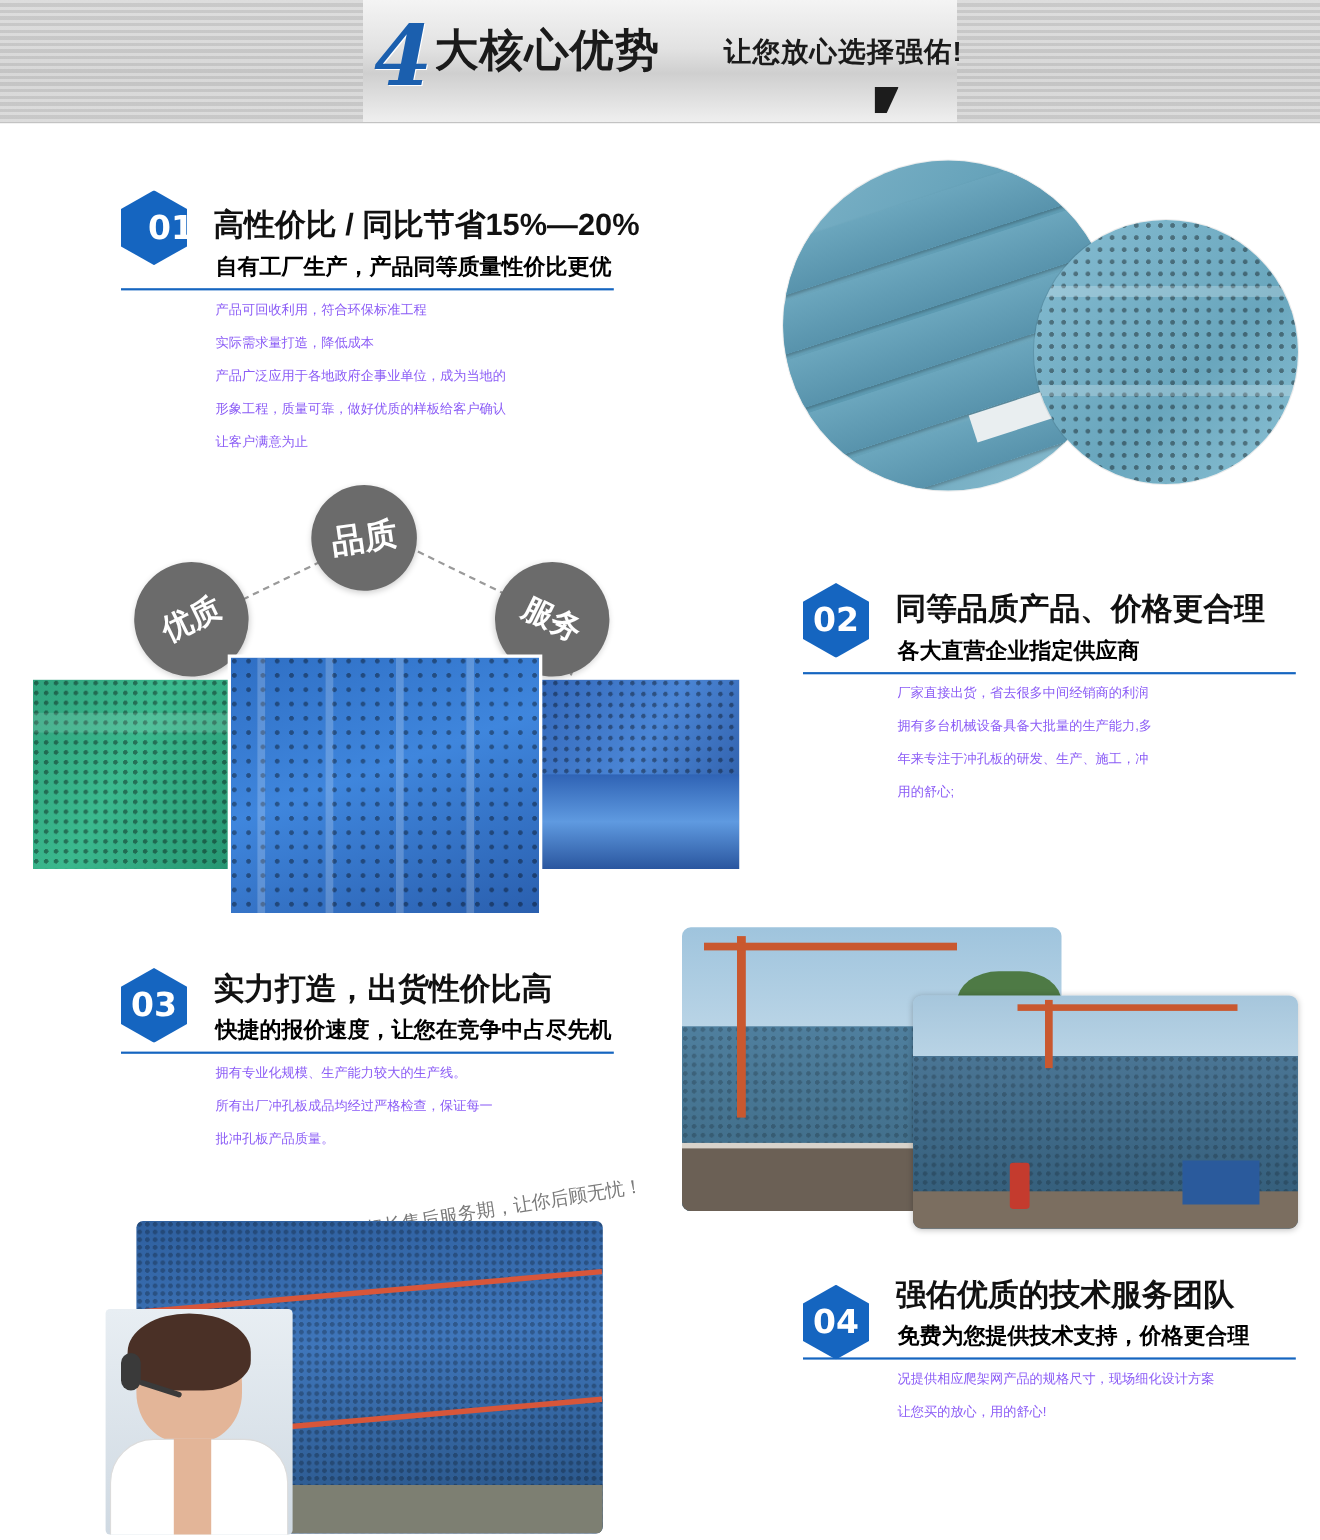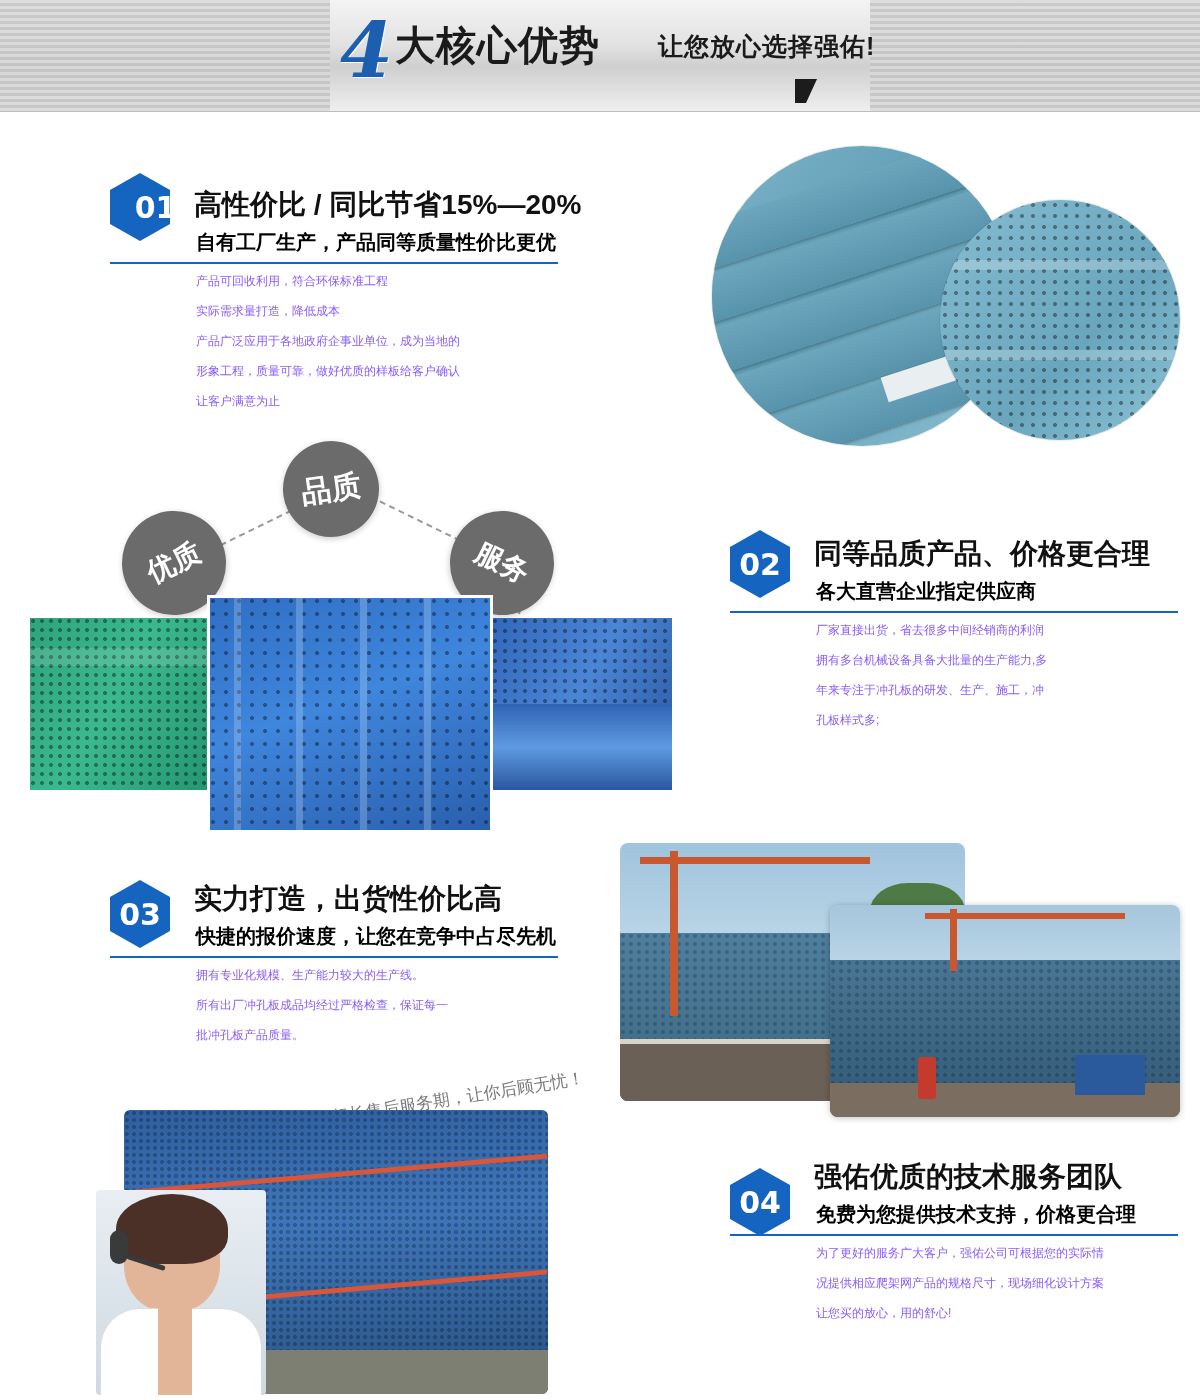--- a/index.html
+++ b/index.html
@@ -274,21 +274,21 @@
 </div>
 
 <div class="badge" style="left:730px; top:530px;">02</div>
 <div class="title-1" style="left:814px; top:535px;">同等品质产品、价格更合理</div>
 <div class="title-2" style="left:816px; top:578px;">各大直营企业指定供应商</div>
 <div class="underline" style="left:730px; top:611px; width:448px;"></div>
 <div class="body-text" style="left:816px; top:615px;">
   <div>厂家直接出货，省去很多中间经销商的利润</div>
   <div>拥有多台机械设备具备大批量的生产能力,多</div>
   <div>年来专注于冲孔板的研发、生产、施工，冲</div>
-  <div>孔板样式多;</div>
+  <div>用的舒心;</div>
 </div>
 
 <div class="badge" style="left:110px; top:880px;">03</div>
 <div class="title-1" style="left:194px; top:880px;">实力打造，出货性价比高</div>
 <div class="title-2" style="left:196px; top:923px;">快捷的报价速度，让您在竞争中占尽先机</div>
 <div class="underline" style="left:110px; top:956px; width:448px;"></div>
 <div class="body-text" style="left:196px; top:960px;">
   <div>拥有专业化规模、生产能力较大的生产线。</div>
   <div>所有出厂冲孔板成品均经过严格检查，保证每一</div>
   <div>批冲孔板产品质量。</div>
@@ -328,16 +328,15 @@
   <div style="position:absolute;left:30px;top:70px;width:40px;height:5px;border-radius:3px;background:#3a3a3a;transform:rotate(18deg);"></div>
   <div style="position:absolute;left:4px;top:118px;width:162px;height:90px;border-radius:40px 40px 0 0;background:#ffffff;border:1px solid #dcdcdc;"></div>
   <div style="position:absolute;left:62px;top:118px;width:34px;height:90px;background:#e3b598;"></div>
 </div>
 
 <div class="badge" style="left:730px; top:1168px;">04</div>
 <div class="title-1" style="left:814px; top:1158px;">强佑优质的技术服务团队</div>
 <div class="title-2" style="left:816px; top:1201px;">免费为您提供技术支持，价格更合理</div>
 <div class="underline" style="left:730px; top:1234px; width:448px;"></div>
 <div class="body-text" style="left:816px; top:1238px;">
-  <div>为了更好的服务广大客户，强佑公司可根据您的实际情</div>
   <div>况提供相应爬架网产品的规格尺寸，现场细化设计方案</div>
   <div>让您买的放心，用的舒心!</div>
 </div>
 
 </body></html>

